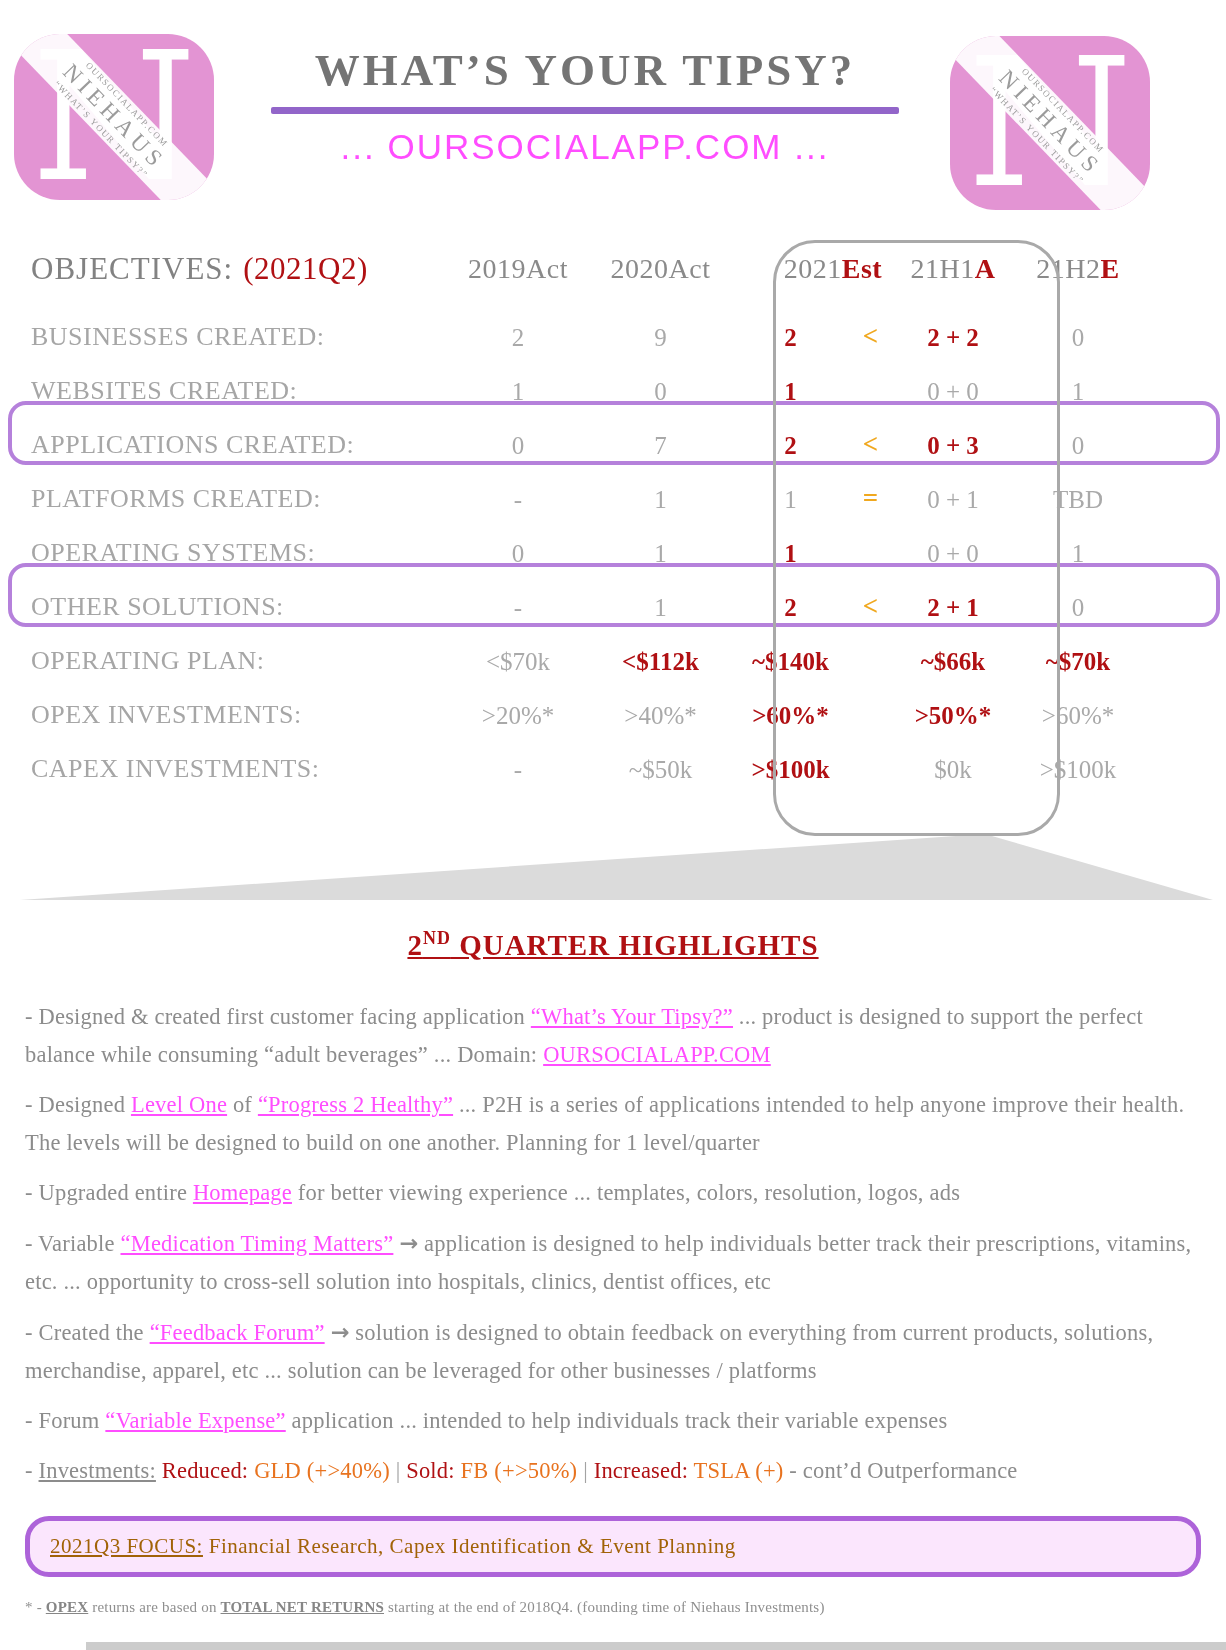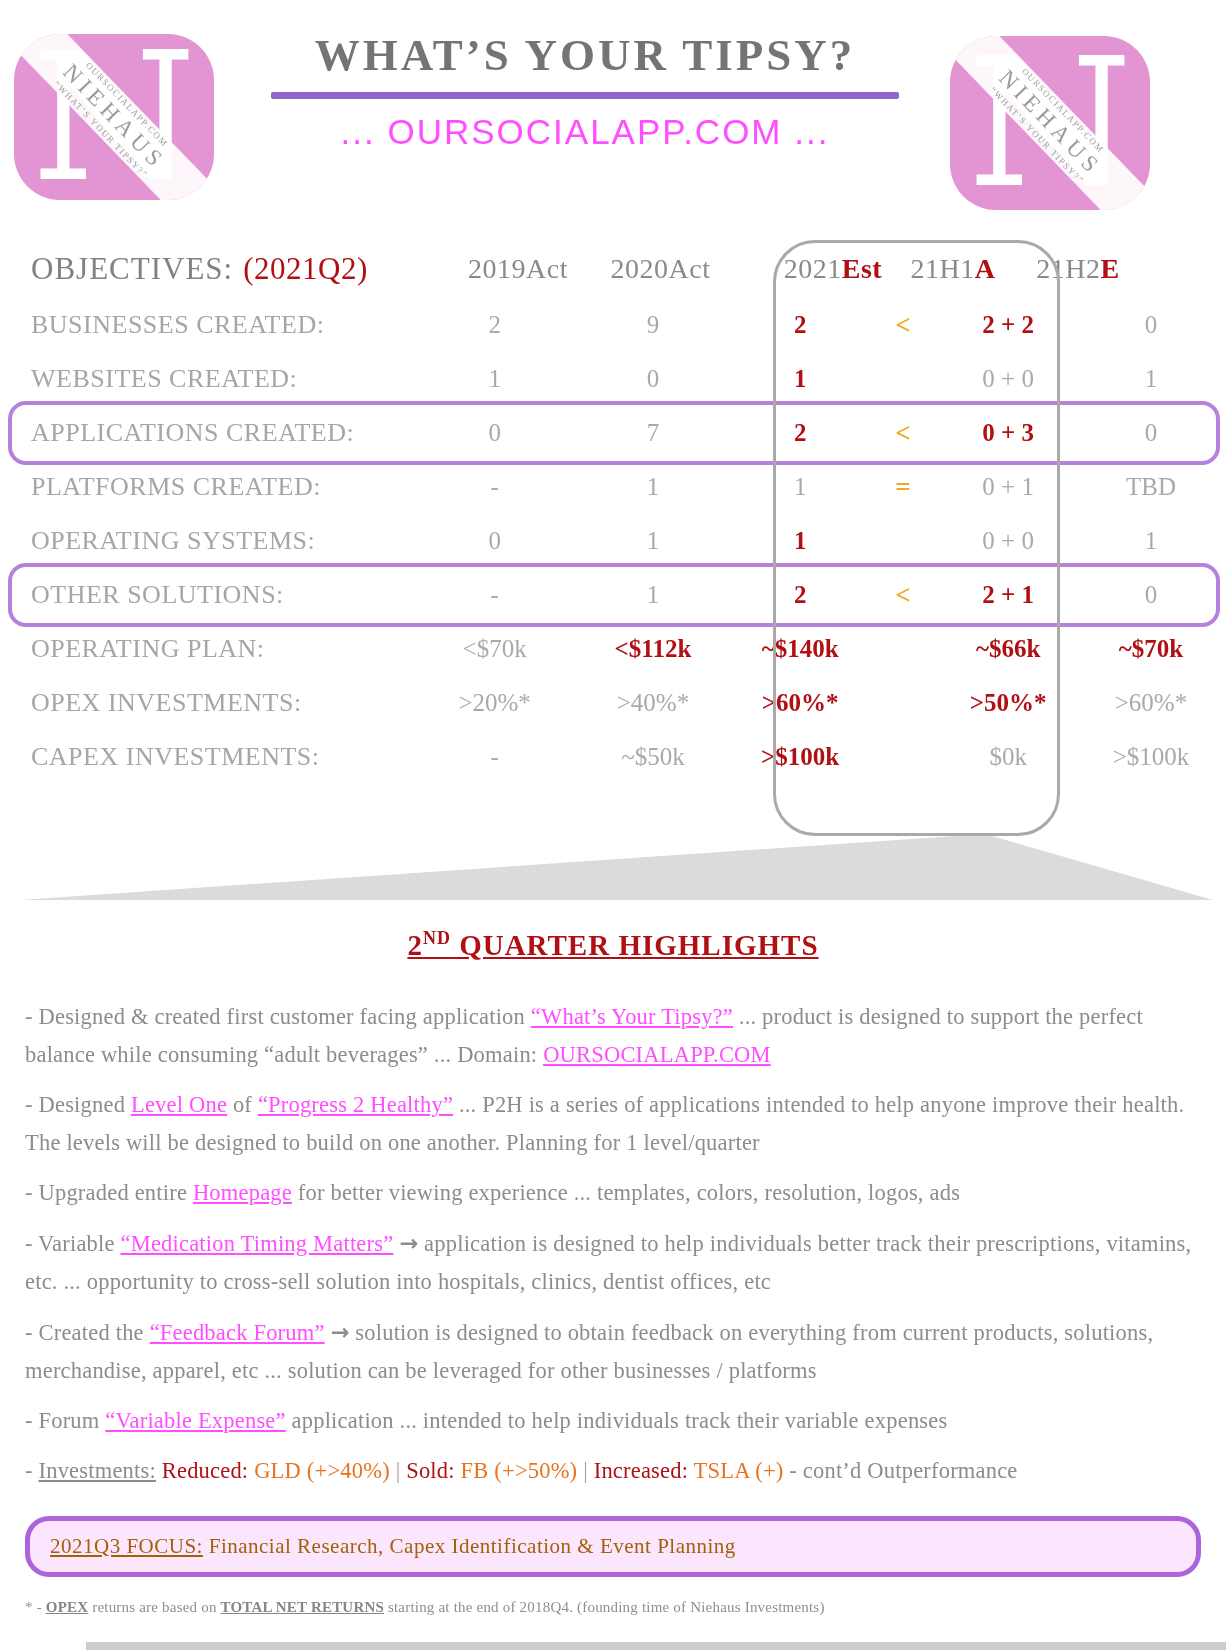--- a/index.html
+++ b/index.html
@@ -13,31 +13,31 @@
   .logo-right{right:76px;top:36px;height:174px;}
   .logoN{position:absolute;inset:0;display:flex;align-items:center;justify-content:center;
          color:#fff;font-size:178px;font-weight:bold;line-height:1;
          font-family:"DejaVu Serif",serif;}
   .band{position:absolute;left:-35%;right:-35%;top:50%;
         transform:translateY(-50%) rotate(46deg);
         background:rgba(255,255,255,0.93);text-align:center;padding:1px 0;}
   .b-sm{font-size:9px;letter-spacing:1.5px;color:#9b9b9b;white-space:nowrap;}
   .b-lg{font-size:23px;letter-spacing:5px;color:#9b9b9b;white-space:nowrap;}
 
-  .titleblock{position:absolute;left:250px;width:670px;top:29px;text-align:center;}
+  .titleblock{position:absolute;left:250px;width:670px;top:44px;text-align:center;}
   .titleblock h1{margin:0;font-size:45px;font-weight:bold;letter-spacing:3px;
                  color:var(--titlegray);}
   .rule{width:628px;height:7px;background:var(--rulepurple);margin:11px auto 13px;border-radius:2px;}
   .subtitle{font-size:35px;letter-spacing:2px;color:var(--pink);
             font-family:"Liberation Sans","DejaVu Sans",sans-serif;}
 
   
   .tablewrap{position:absolute;top:240px;left:13px;width:1200px;}
   .thead{display:flex;align-items:center;height:58px;text-align:right;}
-  .trow{position:relative;display:flex;align-items:center;height:54px;gap:32px;}
+  .trow{position:relative;display:flex;align-items:flex-end;height:54px;}
   .cell{display:flex;align-items:center;justify-content:center;font-size:25px;}
   .lab{width:440px;justify-content:flex-start;padding-left:18px;box-sizing:border-box;
        font-size:26px;letter-spacing:0.5px;color:var(--labgray);}
   .c1{width:130px;} .c2{width:155px;} .est{width:105px;} .cmp{width:55px;font-size:27px;}
   .h1a{width:110px;} .h2e{width:140px;}
   .esth{width:160px;padding-left:30px;box-sizing:border-box;}
   .hc{font-size:28px;color:var(--hdrgray);letter-spacing:0.5px;}
   .hc .suf{color:var(--red);font-weight:bold;}
   .obj{font-size:31px;color:#828282;letter-spacing:1px;}
   .objq{font-size:31px;color:var(--red);margin-left:10px;}

